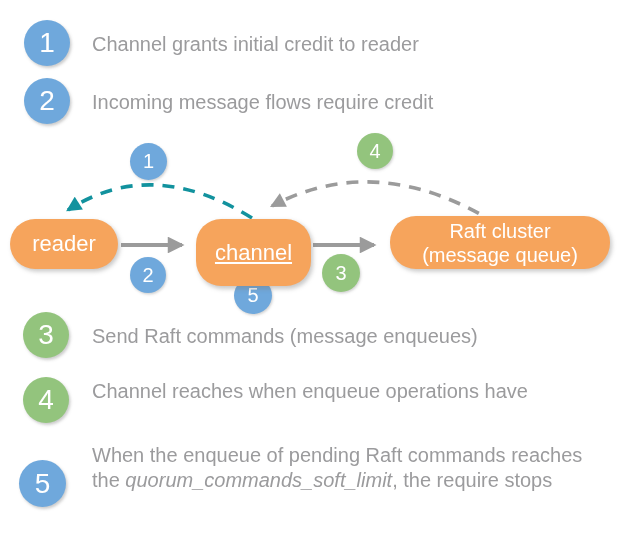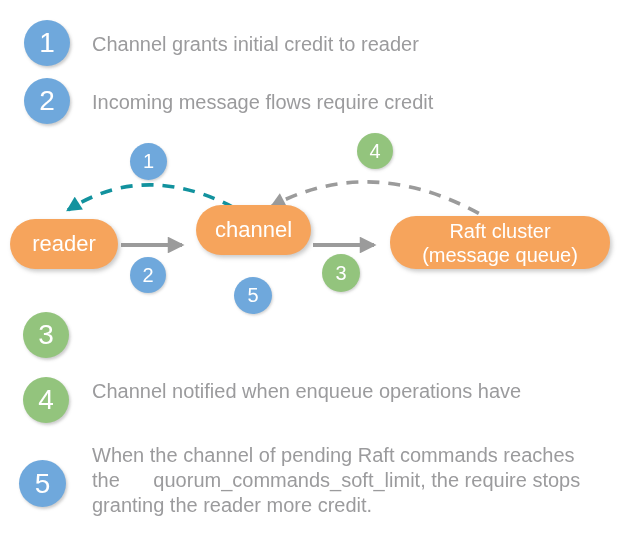--- a/index.html
+++ b/index.html
@@ -48,21 +48,21 @@
     color:var(--white);
     border-radius:25px;
     display:flex;flex-direction:column;align-items:center;justify-content:center;
     font-size:22px;
     box-shadow:2px 2.5px 4px rgba(120,120,120,.4);
     text-align:center;
   }
   .node .line{line-height:24px;}
   .node-raft{font-size:20px;border-radius:26px;}
   svg.arrows{position:absolute;left:0;top:0;pointer-events:none;}
-  .it{margin-left:28px;}
+  .it{font-style:italic;}
 </style>
 </head>
 <body>
 
 <div class="stage">
 
   <div class="abs badge-lg bg-blue" style="left:24px;top:20px;">1</div>
   <div class="abs legend-text" style="left:92px;top:32px;">Channel grants initial credit to reader</div>
 
   <div class="abs badge-lg bg-blue" style="left:24px;top:78px;">2</div>
@@ -89,37 +89,37 @@
 
   <div class="abs badge-sm bg-blue" style="left:130px;top:143px;width:37px;height:37px;">1</div>
   <div class="abs badge-sm bg-green" style="left:357px;top:133px;width:36px;height:36px;">4</div>
   <div class="abs badge-sm bg-blue" style="left:130px;top:257px;width:36px;height:36px;">2</div>
   <div class="abs badge-sm bg-blue" style="left:234px;top:277px;width:38px;height:37px;">5</div>
   <div class="abs badge-sm bg-green" style="left:322px;top:254px;width:38px;height:38px;">3</div>
 
   <div class="abs node" style="left:10px;top:219px;width:108px;height:50px;">
     <span class="line">reader</span>
   </div>
-  <div class="abs node" style="left:196px;top:205px;width:115px;height:50px;">
+  <div class="abs node" style="left:196px;top:219px;width:115px;height:67px;text-decoration:underline;">
     <span class="line">channel</span>
   </div>
   <div class="abs node node-raft" style="left:390px;top:216px;width:220px;height:53px;">
     <span class="line">Raft cluster</span>
     <span class="line">(message queue)</span>
   </div>
 
   <div class="abs badge-lg bg-green" style="left:23px;top:312px;">3</div>
+  <div class="abs legend-text" style="left:92px;top:324px;">Send Raft commands (message enqueues)</div>
 
   <div class="abs badge-lg bg-green" style="left:23px;top:377px;">4</div>
   <div class="abs legend-text" style="left:92px;top:379px;">
-    <div>Channel notified when enqueue operations have</div>
+    <div>Channel reaches when enqueue operations have</div>
   </div>
 
   <div class="abs badge-lg bg-blue" style="left:19px;top:460px;width:47px;height:47px;line-height:47px;">5</div>
   <div class="abs legend-text" style="left:92px;top:443px;">
-    <div>When the channel of pending Raft commands reaches</div>
+    <div>When the enqueue of pending Raft commands reaches</div>
     <div>
       <span>the </span><span class="it">quorum_commands_soft_limit</span><span>, the require stops</span>
     </div>
-    <div>granting the reader more credit.</div>
   </div>
 
 </div>
 
 </body></html>

